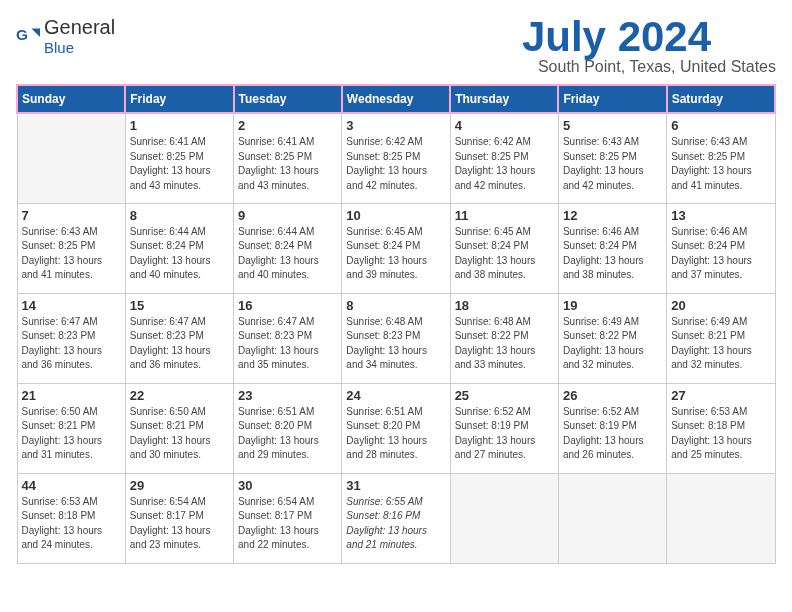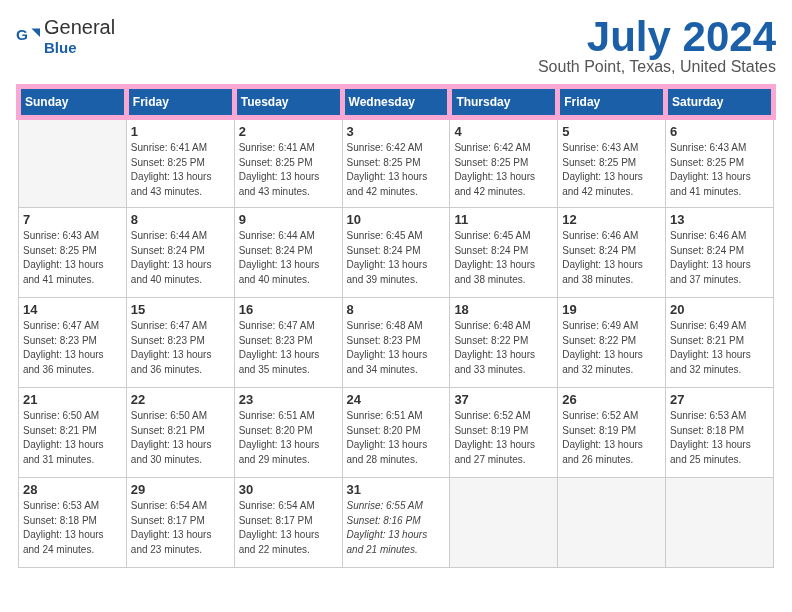--- a/index.html
+++ b/index.html
@@ -17,36 +17,36 @@
       margin-bottom: 8px;
     }
     .logo {
       display: flex;
       align-items: center;
       gap: 4px;
     }
     .logo-icon {
       width: 24px; height: 24px;
     }
-    .title-block { text-align: right; }
+    .title-block { text-align: left; }
     .main-title { font-size: 42px; color: #1a5fa8; font-weight: bold; line-height: 1; }
-    .subtitle { font-size: 16px; color: #555; }
+    .subtitle { font-size: 16px; color: #555; margin-left: 16px; }
     .calendar {
       width: 100%;
       border-collapse: collapse;
       font-size: 11px;
     }
     .calendar th {
       background: #1a5fa8;
       color: #fff;
       padding: 6px 4px;
       text-align: left;
       font-size: 12px;
       font-weight: bold;
-      border: 5px solid #f9a8d4;
+      border: 2px solid #f9a8d4;
     }
     .calendar td {
       border: 1px solid #ccc;
       vertical-align: top;
       padding: 4px;
       height: 90px;
       background: #fff;
       width: calc(100% / 7);
     }
     .calendar td.empty {
@@ -68,21 +68,21 @@
 <body>
 
 <div class="header-area">
   <div class="logo">
     <svg class="logo-icon" viewBox="0 0 28 28" xmlns="http://www.w3.org/2000/svg">
       <text x="0" y="18" font-size="18" fill="#1a5fa8" font-family="Arial" font-weight="bold">G</text>
       <polygon points="18,4 28,4 28,14" fill="#1a5fa8"></polygon>
     </svg>
     <div>
       <span style="font-size:20px;color:#333;">General</span><br>
-      <span style="font-size:15px;color:#1a5fa8;font-weight:bold;text-align:right;">Blue</span>
+      <span style="font-size:15px;color:#1a5fa8;font-weight:normal;text-align:right;">Blue</span>
     </div>
   </div>
   <div class="title-block">
     <div class="main-title">July 2024</div>
     <div class="subtitle">South Point, Texas, United States</div>
   </div>
 </div>
 
 <table class="calendar">
   <thead>
@@ -267,21 +267,21 @@
 and 29 minutes.</div>
         </td>
         <td>
           <div class="day-number">24</div>
           <div class="day-info" style="white-space: pre-line;">Sunrise: 6:51 AM
 Sunset: 8:20 PM
 Daylight: 13 hours
 and 28 minutes.</div>
         </td>
         <td>
-          <div class="day-number">37</div>
+          <div class="day-number">25</div>
           <div class="day-info" style="white-space: pre-line;">Sunrise: 6:52 AM
 Sunset: 8:19 PM
 Daylight: 13 hours
 and 27 minutes.</div>
         </td>
         <td>
           <div class="day-number">26</div>
           <div class="day-info" style="white-space: pre-line;">Sunrise: 6:52 AM
 Sunset: 8:19 PM
 Daylight: 13 hours
@@ -290,21 +290,21 @@
         <td>
           <div class="day-number">27</div>
           <div class="day-info" style="white-space: pre-line;">Sunrise: 6:53 AM
 Sunset: 8:18 PM
 Daylight: 13 hours
 and 25 minutes.</div>
         </td>
       </tr>
       <tr>
         <td>
-          <div class="day-number">28</div>
+          <div class="day-number">44</div>
           <div class="day-info" style="white-space: pre-line;">Sunrise: 6:53 AM
 Sunset: 8:18 PM
 Daylight: 13 hours
 and 24 minutes.</div>
         </td>
         <td>
           <div class="day-number">29</div>
           <div class="day-info" style="white-space: pre-line;">Sunrise: 6:54 AM
 Sunset: 8:17 PM
 Daylight: 13 hours

